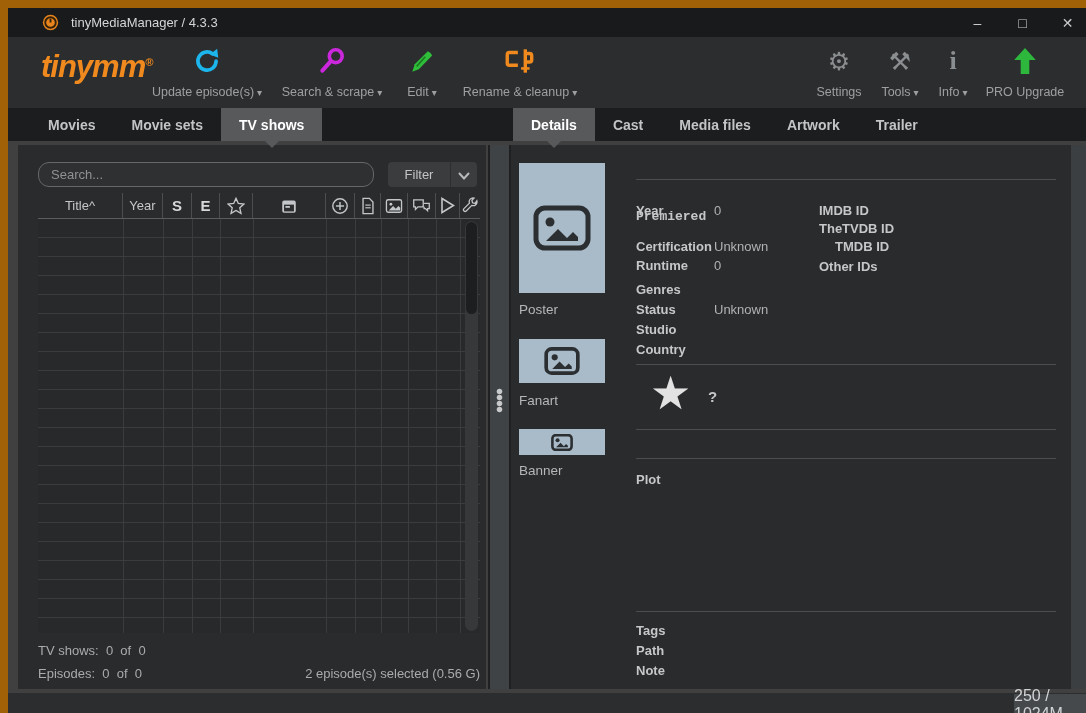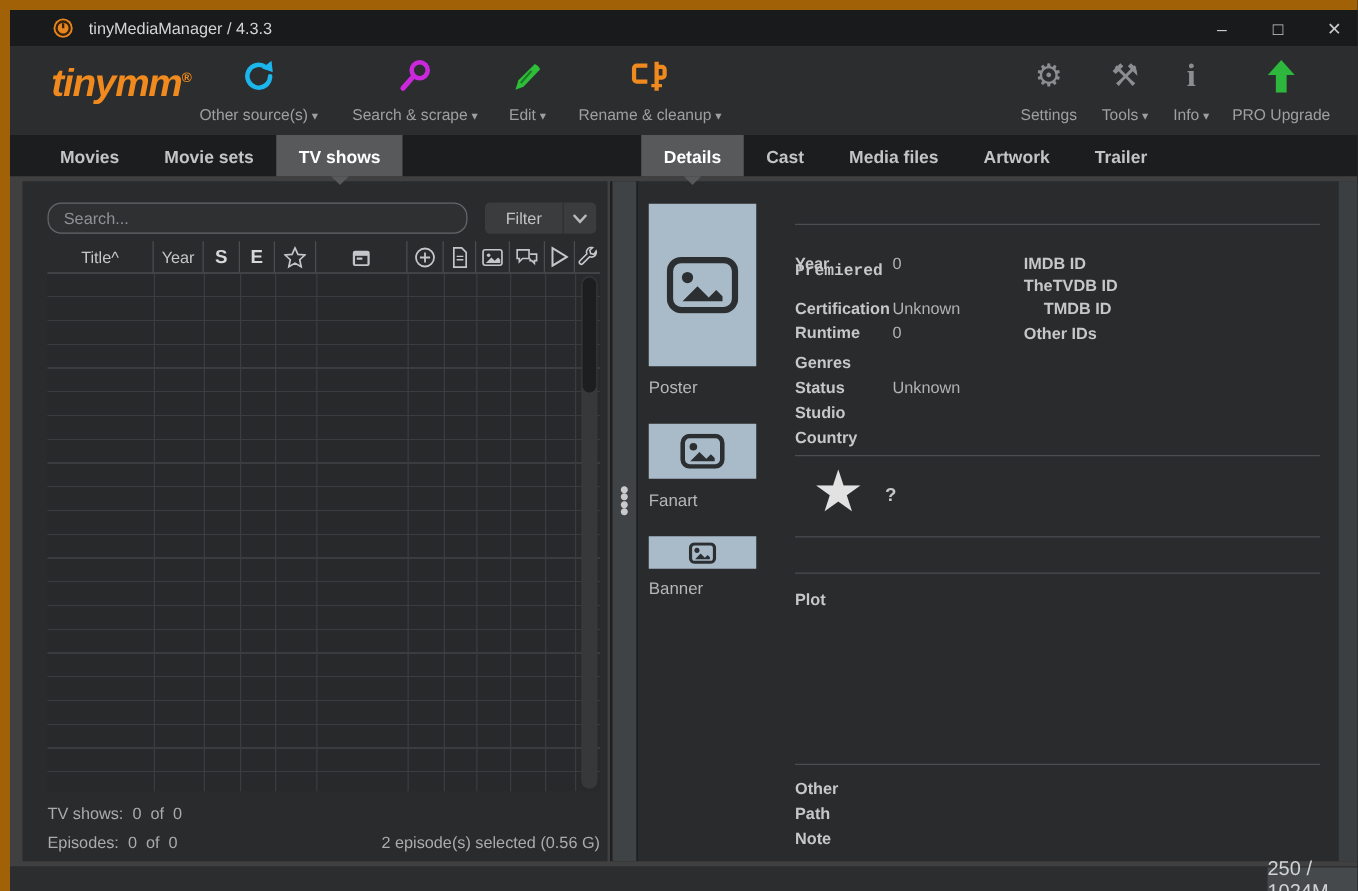--- a/index.html
+++ b/index.html
@@ -86,21 +86,21 @@
   <div class="toolbar">
     <div class="logo"><span>tinymm</span><sup>®</sup></div>
 
     <div class="tbtn" style="left:130px;width:138px;">
       <div class="ticon">
         <svg width="30" height="30" viewBox="0 0 28 28">
           <path d="M22.5 14a8.5 8.5 0 1 1-3.4-6.8" fill="none" stroke="#1cb5ec" stroke-width="3.4" stroke-linecap="round"></path>
           <polygon points="23.5,2.5 24.5,11 16.5,8" fill="#1cb5ec"></polygon>
         </svg>
       </div>
-      <div class="tlabel"><span>Other source(s)</span><span class="caret">▾</span></div>
+      <div class="tlabel"><span>Update episode(s)</span><span class="caret">▾</span></div>
     </div>
 
     <div class="tbtn" style="left:268px;width:112px;">
       <div class="ticon">
         <svg width="30" height="30" viewBox="0 0 28 28">
           <circle cx="17.5" cy="9.5" r="6" fill="none" stroke="#cb28dd" stroke-width="3.4"></circle>
           <line x1="12.5" y1="14.5" x2="5" y2="23" stroke="#cb28dd" stroke-width="3.8" stroke-linecap="round"></line>
         </svg>
       </div>
       <div class="tlabel"><span>Search &amp; scrape</span><span class="caret">▾</span></div>
@@ -337,21 +337,21 @@
     <div class="bigstar">★</div>
     <div class="rating-q">?</div>
 
     <div class="dtl-hr" style="top:284px;"></div>
     <div class="dtl-hr" style="top:313px;"></div>
 
     <div class="dtl-label" style="left:125px;top:327px;">Plot</div>
 
     <div class="dtl-hr" style="top:466px;"></div>
 
-    <div class="dtl-label" style="left:125px;top:478px;">Other</div>
+    <div class="dtl-label" style="left:125px;top:478px;">Tags</div>
     <div class="dtl-label" style="left:125px;top:498px;">Path</div>
     <div class="dtl-label" style="left:125px;top:518px;">Note</div>
   </div>
 
   <div class="statusbar">
     <div class="memchip">250 / 1024M</div>
   </div>
 
 </div>
 

